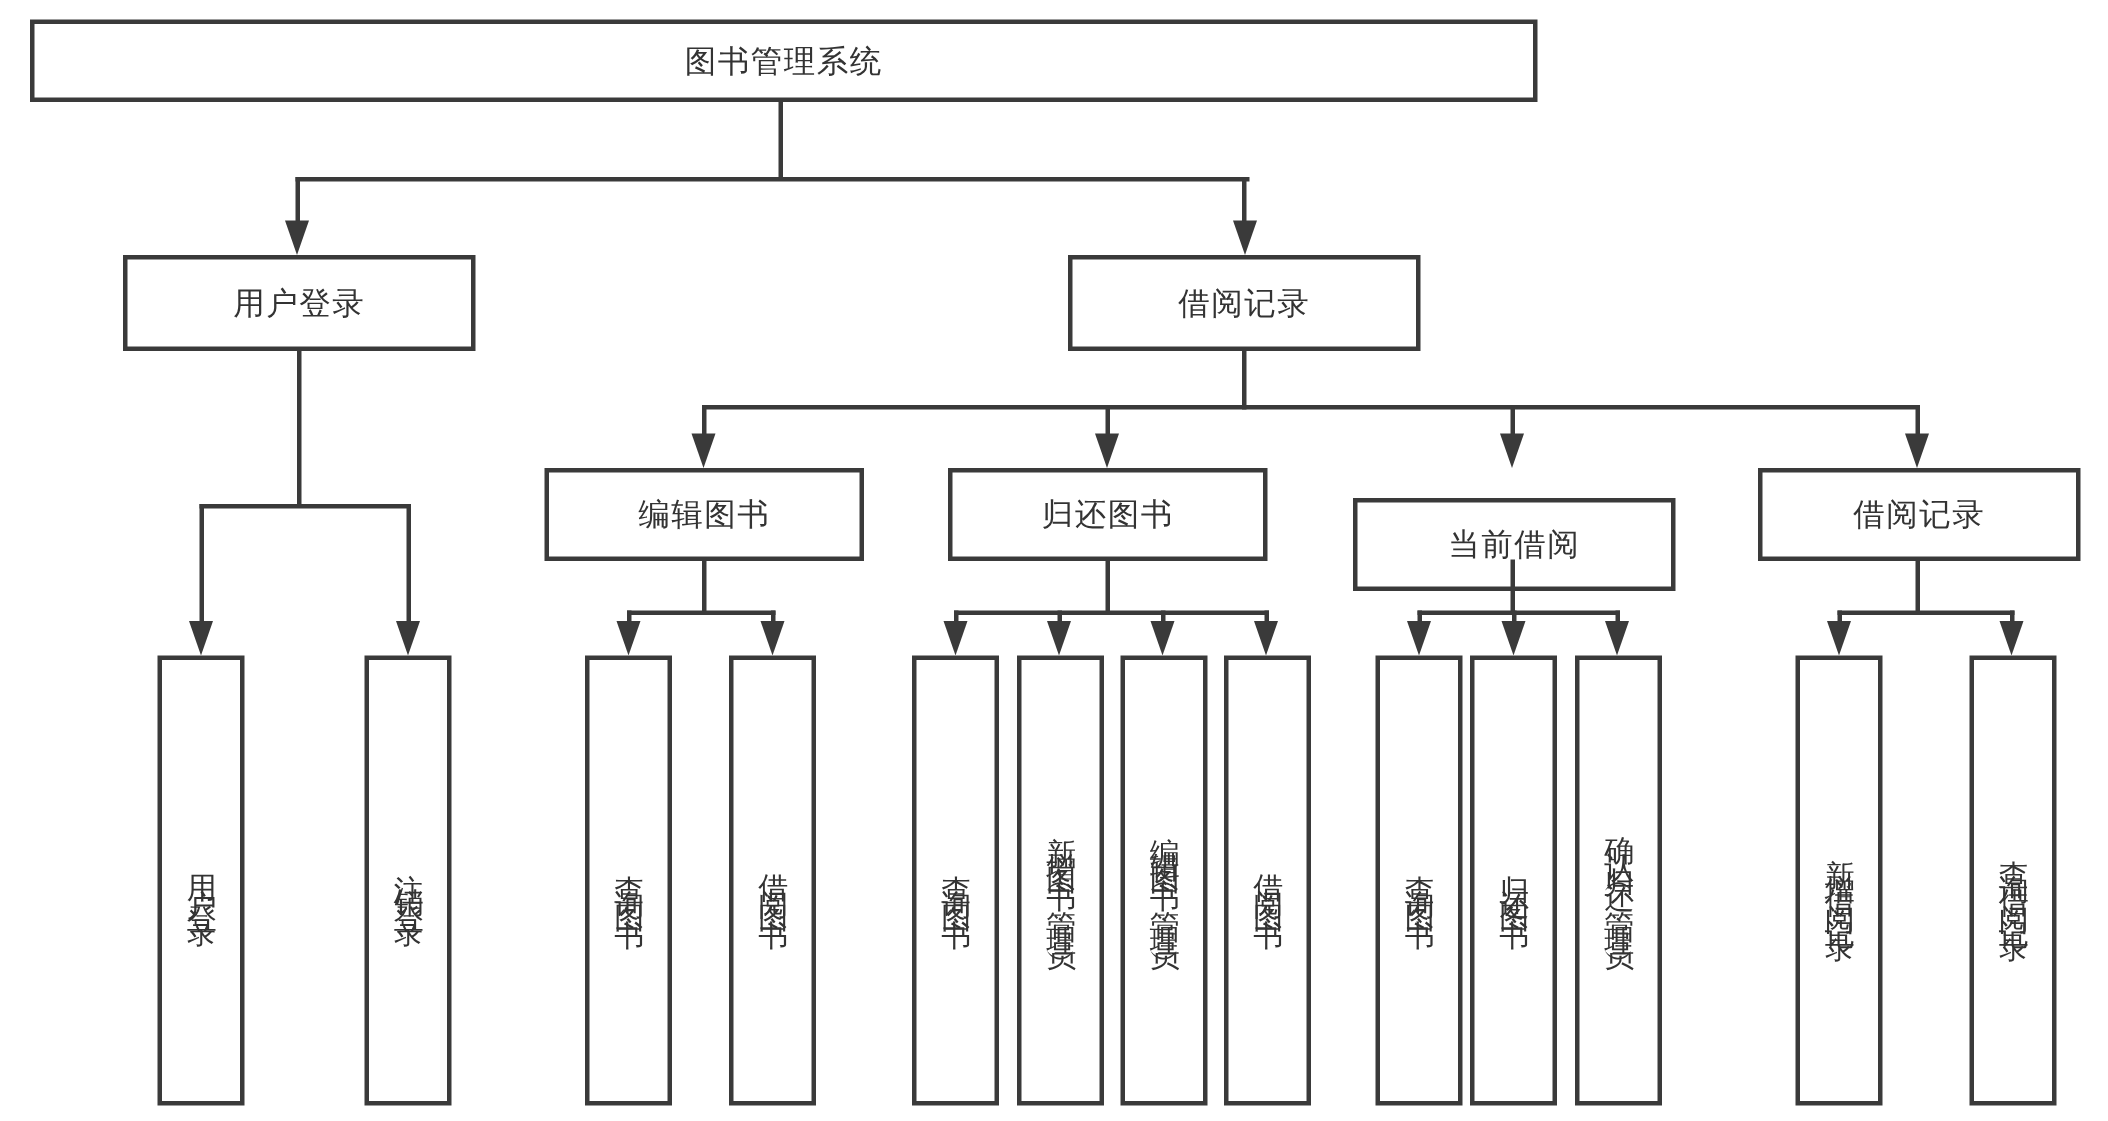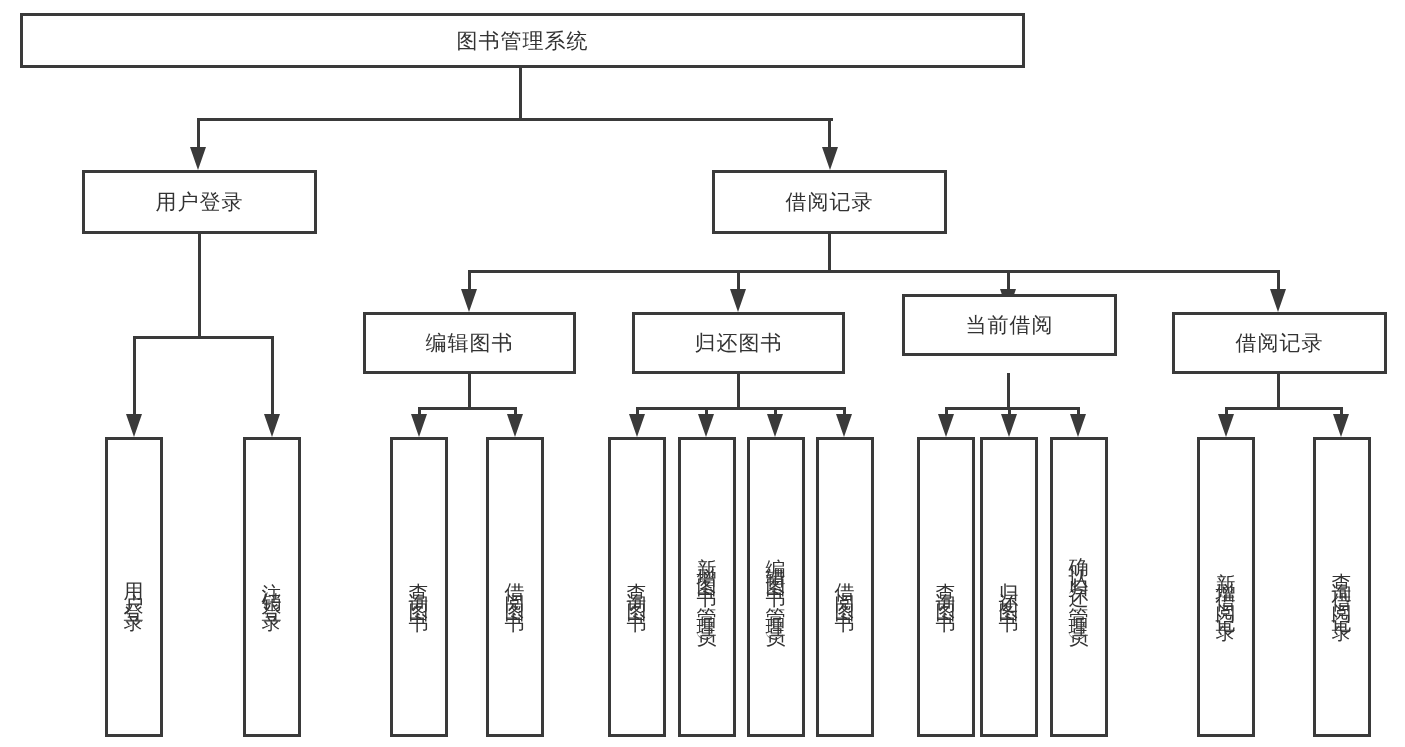--- a/index.html
+++ b/index.html
@@ -101,21 +101,21 @@
   <div class="ahead" style="left:1000px; top:289px;"></div>
   <div class="vline" style="left:1277px; top:270px; height:22px;"></div>
   <div class="ahead" style="left:1270px; top:289px;"></div>
 
   <div class="box" style="left:363px; top:312px; width:213px; height:62px;">
     <span class="hlabel">编辑图书</span>
   </div>
   <div class="box" style="left:632px; top:312px; width:213px; height:62px;">
     <span class="hlabel">归还图书</span>
   </div>
-  <div class="box" style="left:902px; top:294px; width:215px; height:62px;">
+  <div class="box" style="left:902px; top:332px; width:215px; height:62px;">
     <span class="hlabel">当前借阅</span>
   </div>
   <div class="box" style="left:1172px; top:312px; width:215px; height:62px;text-align:right;">
     <span class="hlabel">借阅记录</span>
   </div>
 
   <div class="vline" style="left:468px; top:373px; height:37px;"></div>
   <div class="hline" style="left:418px; top:407px; width:99px;"></div>
   <div class="vline" style="left:418px; top:407px; height:12px;"></div>
   <div class="ahead" style="left:411px; top:414px;"></div>

